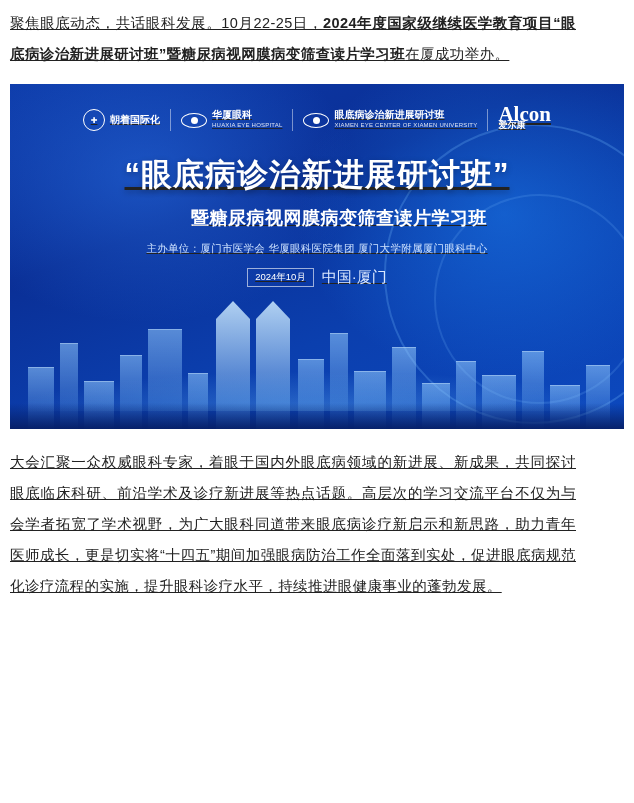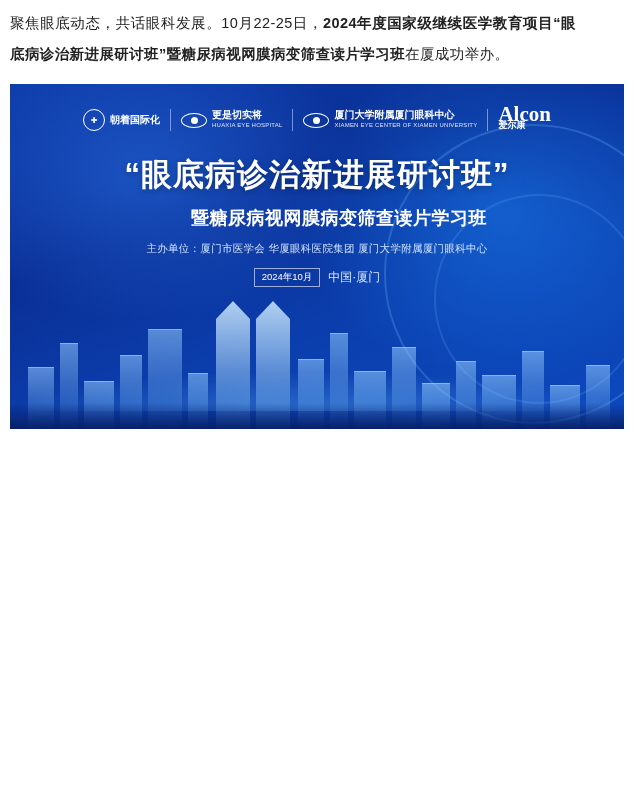--- a/index.html
+++ b/index.html
@@ -11,20 +11,21 @@
   body {
     width: 634px;
     height: 803px;
     font-family: "Liberation Sans", sans-serif;
     color: #222222;
     overflow: hidden;
   }
   .article {
     width: 586px;
     padding: 8px 10px 0 10px;
+    text-decoration: underline;
   }
   .para {
     font-size: 14.5px;
     line-height: 31px;
     letter-spacing: 0.4px;
     text-align: justify;
     margin: 0 0 14px 0;
     color: #222222;
   }
   .para.indent { text-indent: 0; }
@@ -155,21 +156,21 @@
     gap: 8px;
     margin-top: 12px;
   }
   .t-date {
     font-size: 9.5px;
     color: #ffffff;
     border: 1px solid rgba(255,255,255,0.6);
     padding: 2px 7px;
   }
   .t-place {
-    font-size: 12px;
+    font-size: 15px;
     color: #dce9ff;
   }
 
   
   .city {
     position: absolute;
     left: 0; right: 0; bottom: 0;
     height: 150px;
   }
   .bldg {
@@ -218,29 +219,29 @@
       <div class="logo-unit">
         <span class="logo-mark">✚</span>
         <span>
           <span class="logo-txt-cn">朝着国际化</span>
         </span>
       </div>
       <div class="sep"></div>
       <div class="logo-unit">
         <span class="eye-mark"></span>
         <span>
-          <div class="logo-txt-cn">更是切实将</div>
+          <div class="logo-txt-cn">华厦眼科</div>
           <div class="logo-txt-en">HUAXIA EYE HOSPITAL</div>
         </span>
       </div>
       <div class="sep"></div>
       <div class="logo-unit">
         <span class="eye-mark"></span>
         <span>
-          <div class="logo-txt-cn">厦门大学附属厦门眼科中心</div>
+          <div class="logo-txt-cn">眼底病诊治新进展研讨班</div>
           <div class="logo-txt-en">XIAMEN EYE CENTER OF XIAMEN UNIVERSITY</div>
         </span>
       </div>
       <div class="sep"></div>
       <div class="logo-unit">
         <span>
           <div class="alcon">Alcon</div>
           <div class="alcon-sub">爱尔康</div>
         </span>
       </div>
@@ -273,14 +274,17 @@
       <div class="bldg" style="left:446px; width:20px; height:68px;"></div>
       <div class="bldg" style="left:472px; width:34px; height:54px;"></div>
       <div class="bldg" style="left:512px; width:22px; height:78px;"></div>
       <div class="bldg" style="left:540px; width:30px; height:44px;"></div>
       <div class="bldg" style="left:576px; width:24px; height:64px;"></div>
       <div class="wave"></div>
       <div class="base-band"></div>
     </div>
   </div>
 
+  <p class="para">
+    <span>大会汇聚一众权威眼科专家，着眼于国内外眼底病领域的新进展、新成果，共同探讨眼底临床科研、前沿学术及诊疗新进展等热点话题。高层次的学习交流平台不仅为与会学者拓宽了学术视野，为广大眼科同道带来眼底病诊疗新启示和新思路，助力青年医师成长，更是切实将“十四五”期间加强眼病防治工作全面落到实处，促进眼底病规范化诊疗流程的实施，提升眼科诊疗水平，持续推进眼健康事业的蓬勃发展。</span>
+  </p>
 
 </div>
 
 </body></html>

